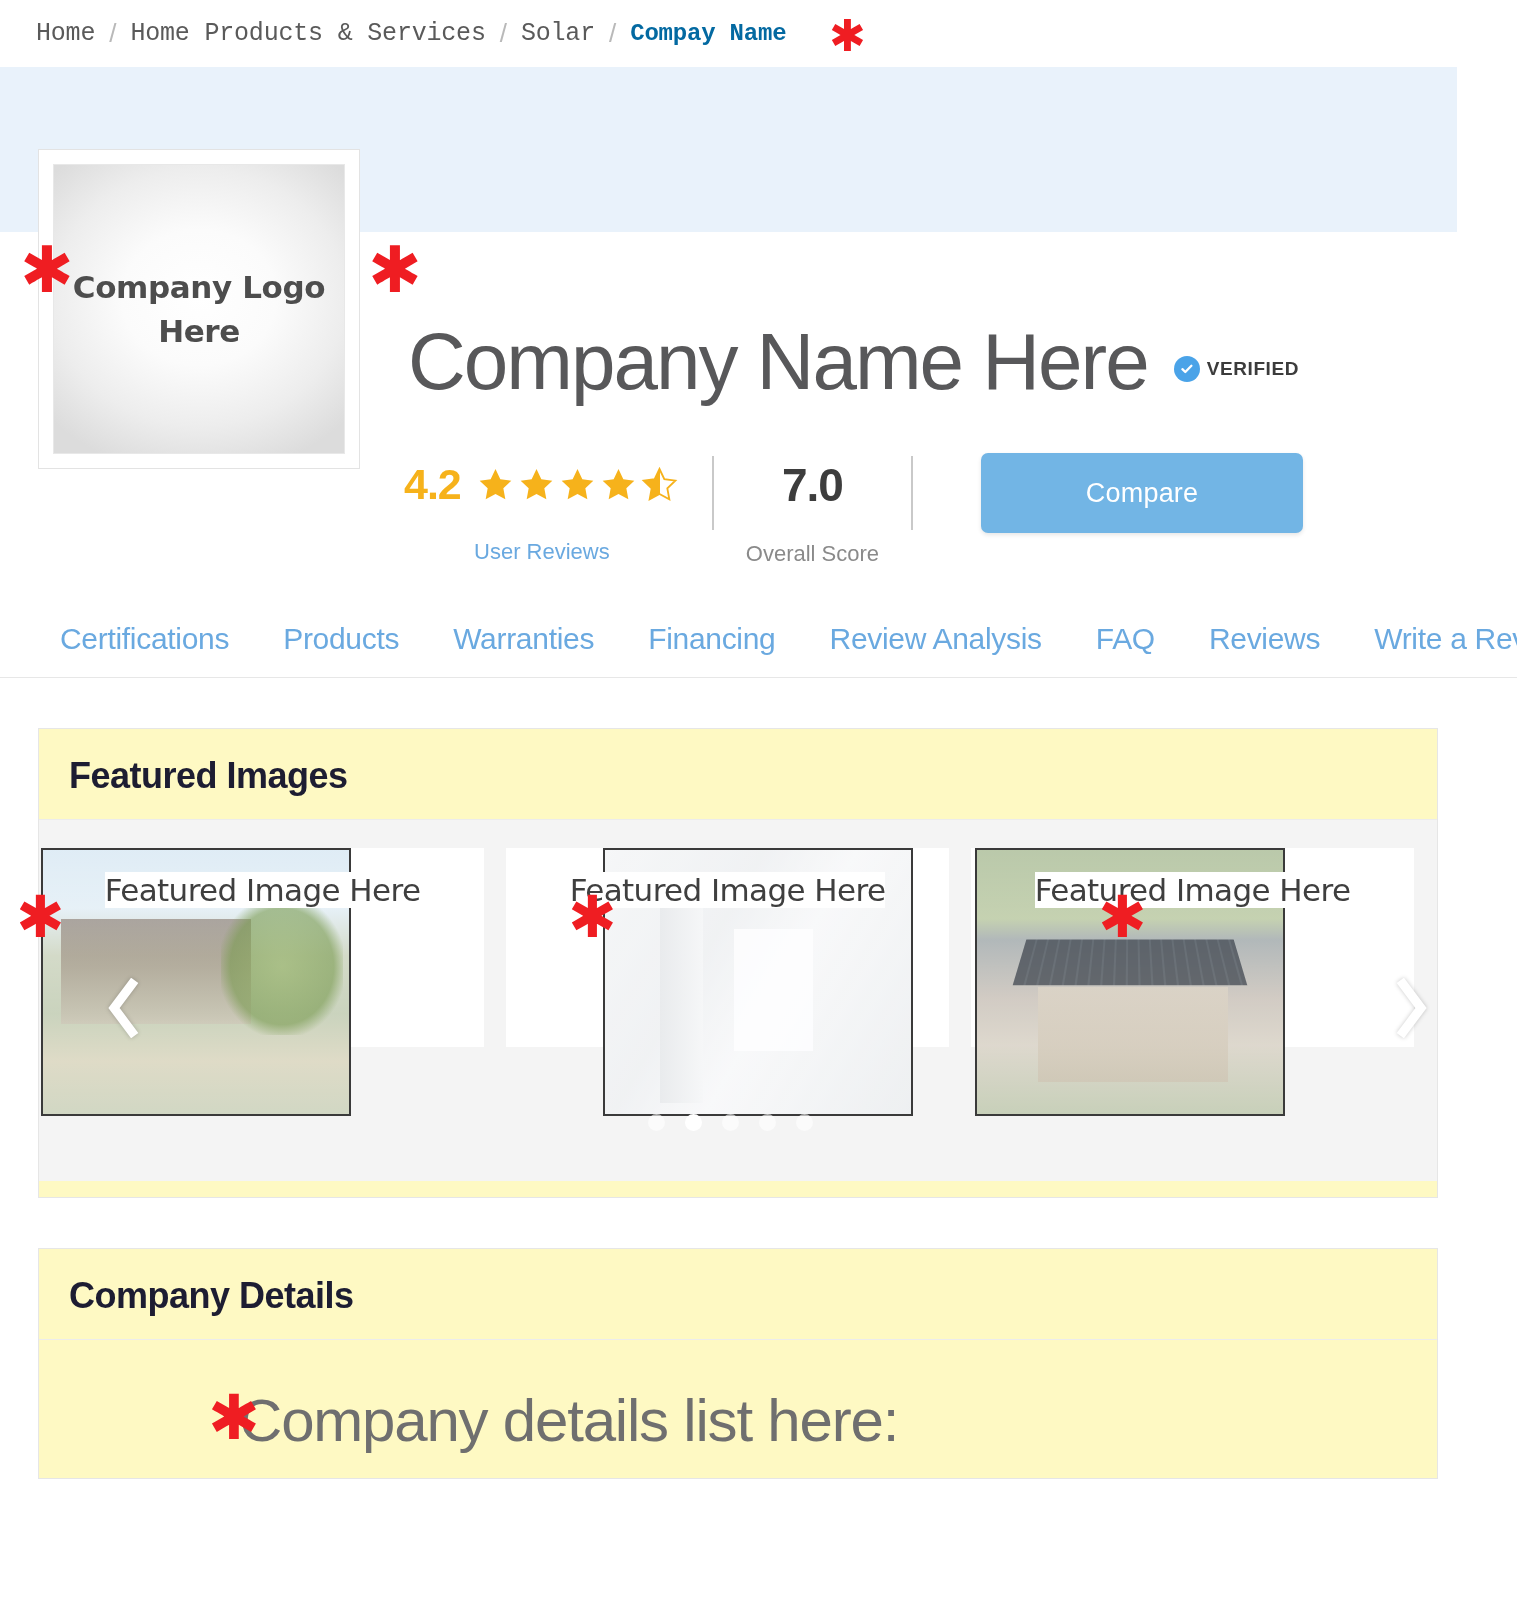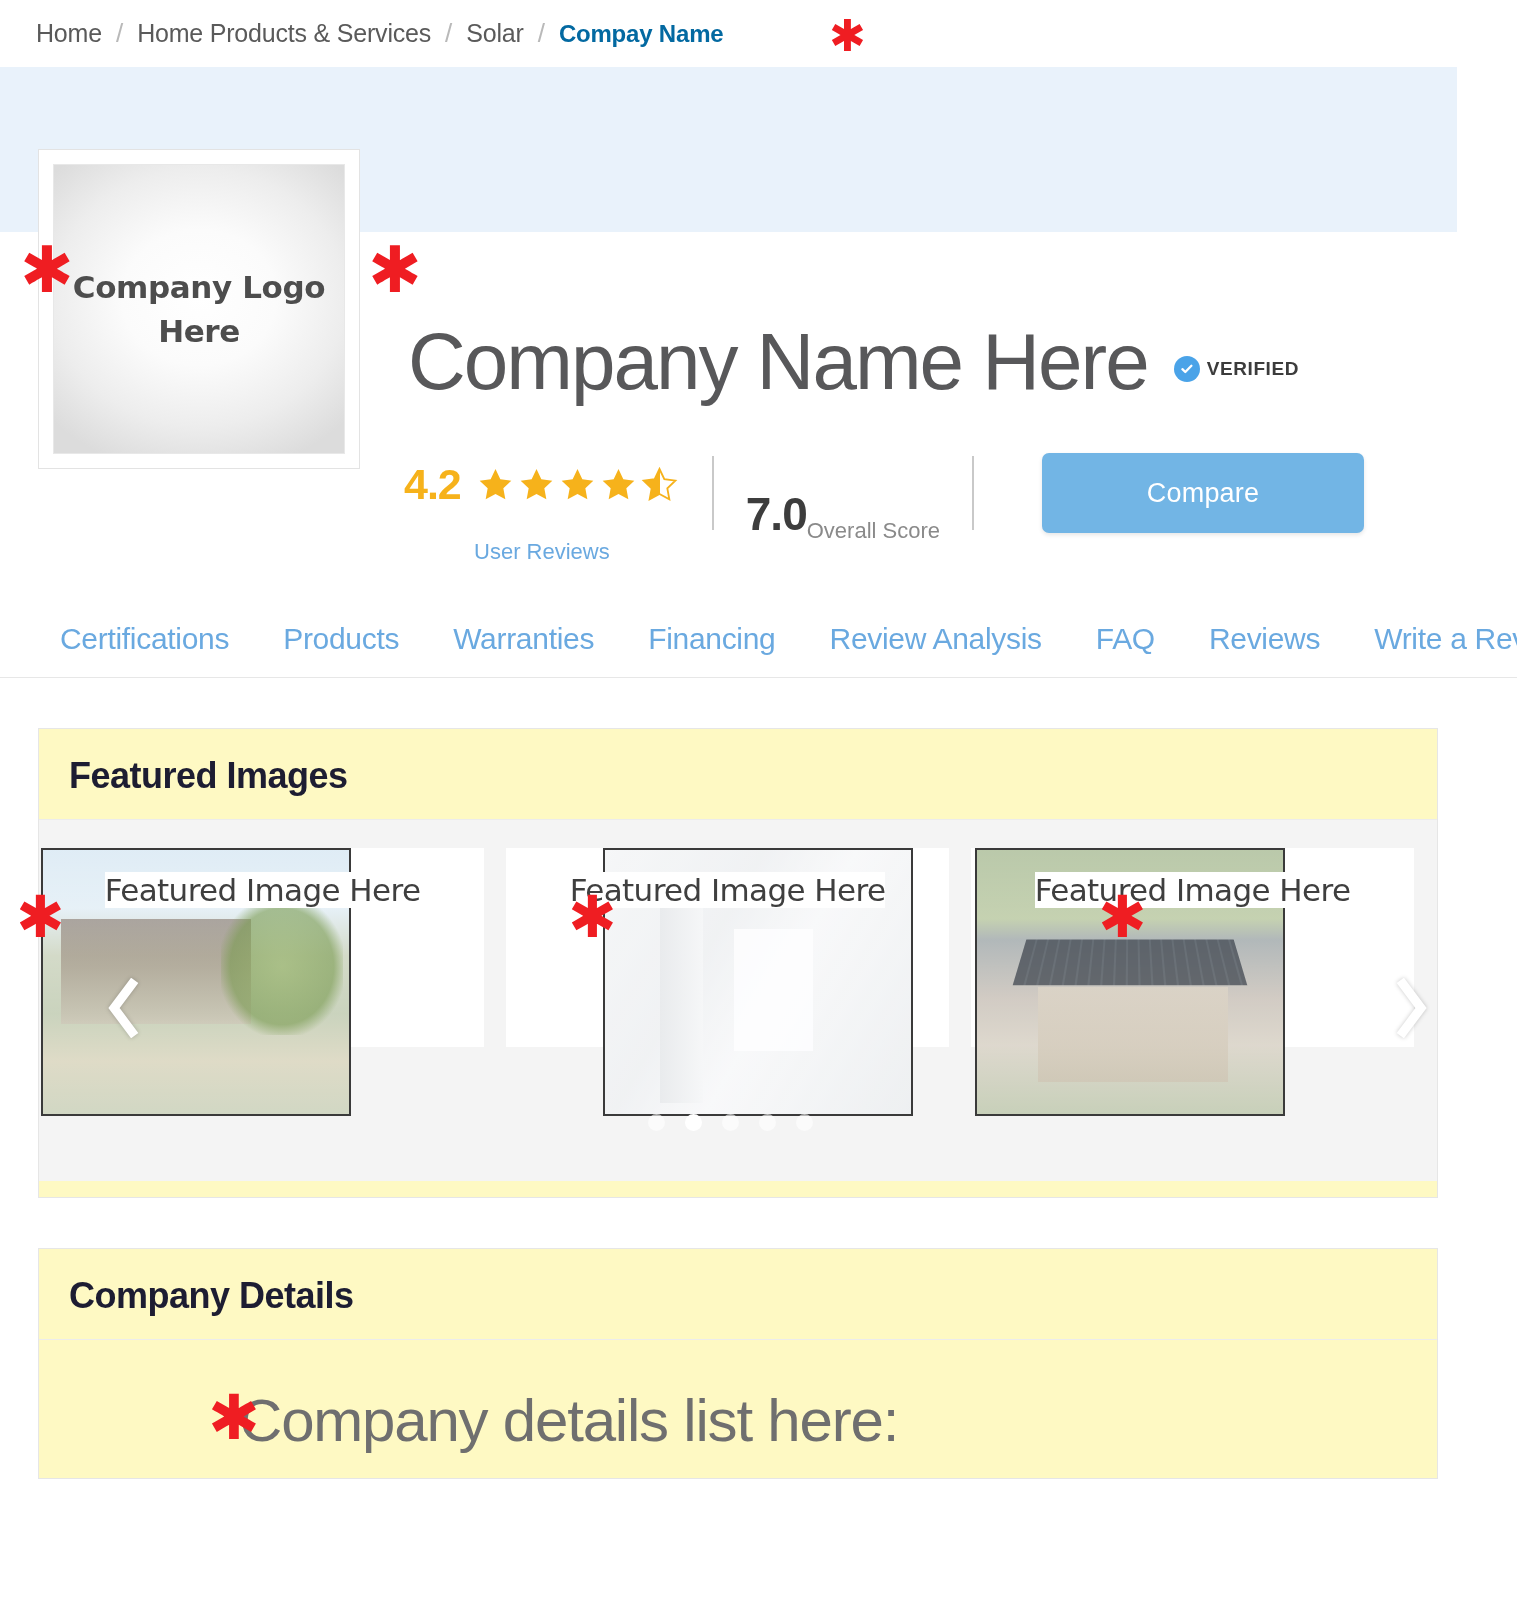--- a/index.html
+++ b/index.html
@@ -25,20 +25,21 @@
     box-sizing: border-box;
     background: #ffffff;
     position: relative;
     z-index: 3;
   }
   .crumb {
     font-size: 25px;
     color: #5a5a5a;
     letter-spacing: -0.2px;
     white-space: nowrap;
+    font-family: Liberation Mono, monospace;
   }
   .crumb.current {
     color: #0369a1;
     font-weight: bold;
     font-size: 24px;
   }
   .crumb-sep {
     font-size: 26px;
     color: #b9b9b9;
     margin: 0 14px;
@@ -175,21 +176,21 @@
 
   .divider-v {
     width: 2px;
     height: 74px;
     background: #c9c9c9;
     margin: 0 32px;
     margin-bottom: 42px;
   }
   .score-group {
     display: flex;
-    flex-direction: row;
+    flex-direction: column;
     align-items: center;
   }
   .score-value {
     font-size: 46px;
     font-weight: bold;
     color: #3d3d3d;
     line-height: 1;
     letter-spacing: -1px;
   }
   .compare-btn {

